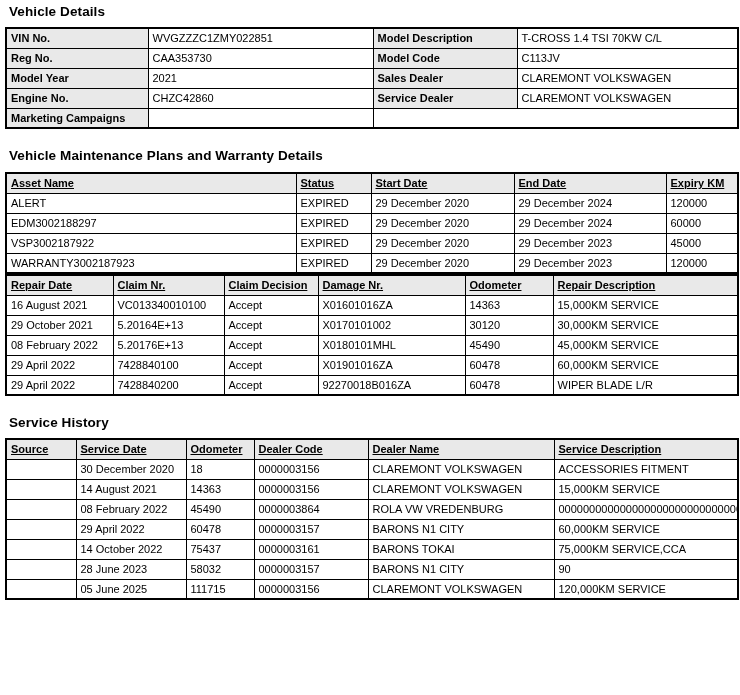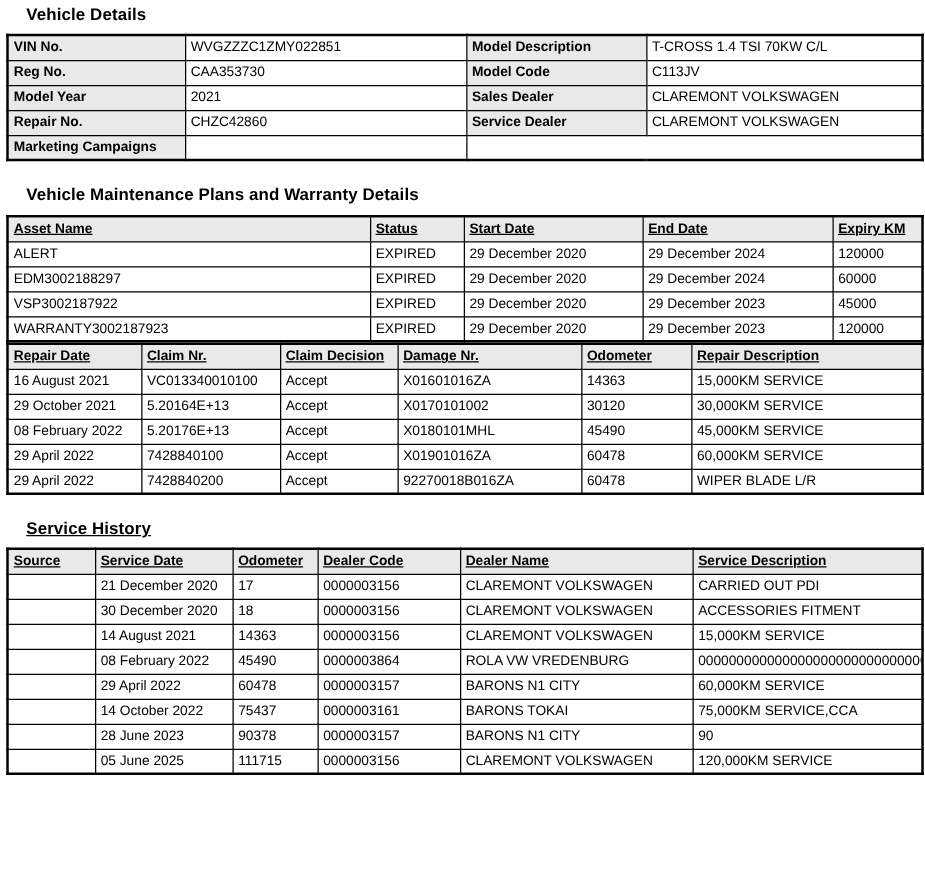--- a/index.html
+++ b/index.html
@@ -9,27 +9,27 @@
     width: 740px; height: 695px;
     overflow: hidden;
     font-family: "Liberation Sans", sans-serif;
     color: #000000;
   }
   .page { padding: 3px 0 0 5px; width: 740px; }
   h2.section-title {
     font-size: 13.5px;
     font-weight: bold;
     line-height: 16px;
-    margin: 0 0 7px 16px;
+    margin: 0 0 7px 4px;
     letter-spacing: 0.1px;
   }
   h2.s1 { margin-top: 1px; }
   h2.s2 { margin-top: 19px; margin-bottom: 8px; }
   h2.s3 { margin-top: 19px; margin-bottom: 8px; }
-  h2.s4 { margin-top: 19px; margin-bottom: 7px; text-decoration: underline; }
+  h2.s4 { margin-top: 19px; margin-bottom: 7px; }
   table.grid {
     border-collapse: collapse;
     table-layout: fixed;
     width: 732px;
     border: 2px solid var(--border-color, #000);
   }
   table.grid th, table.grid td {
     border: 1px solid var(--border-color, #000);
     font-size: 11px;
     height: 20px;
@@ -90,21 +90,21 @@
           <td class="label">Model Code</td>
           <td>C113JV</td>
         </tr>
         <tr>
           <td class="label">Model Year</td>
           <td>2021</td>
           <td class="label">Sales Dealer</td>
           <td>CLAREMONT VOLKSWAGEN</td>
         </tr>
         <tr>
-          <td class="label">Repair No.</td>
+          <td class="label">Engine No.</td>
           <td>CHZC42860</td>
           <td class="label">Service Dealer</td>
           <td>CLAREMONT VOLKSWAGEN</td>
         </tr>
         <tr>
           <td class="label">Marketing Campaigns</td>
           <td></td>
         </tr>
       </tbody>
     </table>
@@ -238,28 +238,20 @@
           <th>Service Date</th>
           <th>Odometer</th>
           <th>Dealer Code</th>
           <th>Dealer Name</th>
           <th>Service Description</th>
         </tr>
       </thead>
       <tbody>
         <tr>
           <td></td>
-          <td>21 December 2020</td>
-          <td>17</td>
-          <td>0000003156</td>
-          <td>CLAREMONT VOLKSWAGEN</td>
-          <td>CARRIED OUT PDI</td>
-        </tr>
-        <tr>
-          <td></td>
           <td>30 December 2020</td>
           <td>18</td>
           <td>0000003156</td>
           <td>CLAREMONT VOLKSWAGEN</td>
           <td>ACCESSORIES FITMENT</td>
         </tr>
         <tr>
           <td></td>
           <td>14 August 2021</td>
           <td>14363</td>
@@ -287,21 +279,21 @@
           <td></td>
           <td>14 October 2022</td>
           <td>75437</td>
           <td>0000003161</td>
           <td>BARONS TOKAI</td>
           <td>75,000KM SERVICE,CCA</td>
         </tr>
         <tr>
           <td></td>
           <td>28 June 2023</td>
-          <td>90378</td>
+          <td>58032</td>
           <td>0000003157</td>
           <td>BARONS N1 CITY</td>
           <td>90</td>
         </tr>
         <tr>
           <td></td>
           <td>05 June 2025</td>
           <td>111715</td>
           <td>0000003156</td>
           <td>CLAREMONT VOLKSWAGEN</td>

